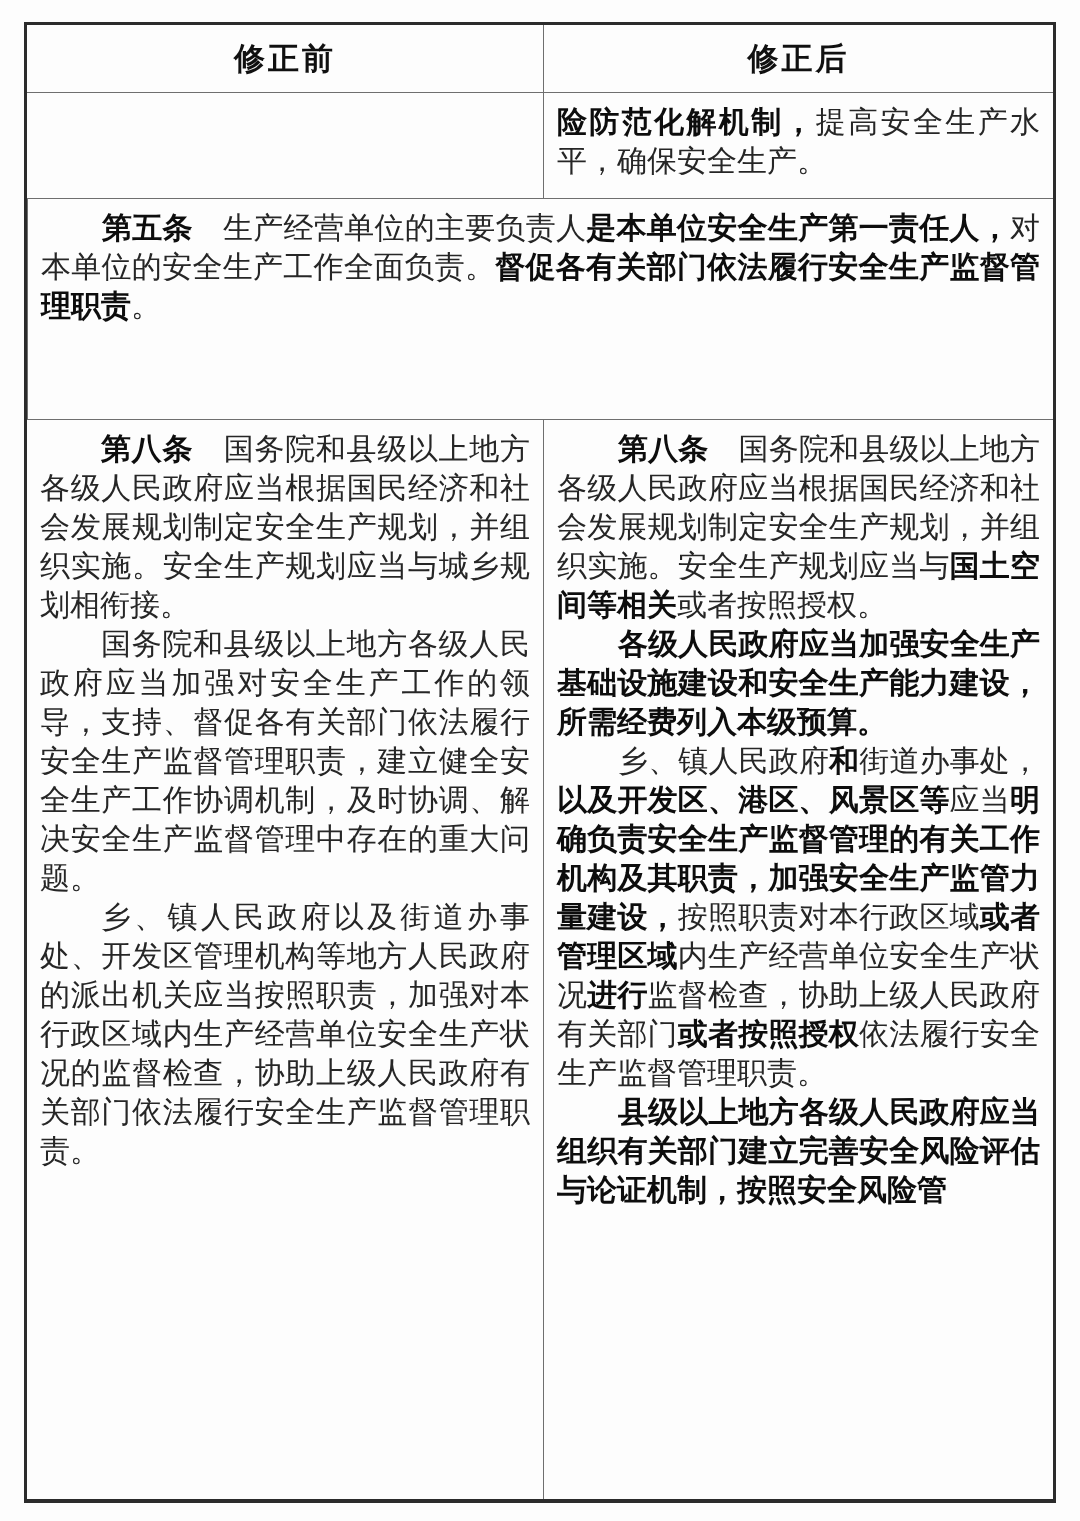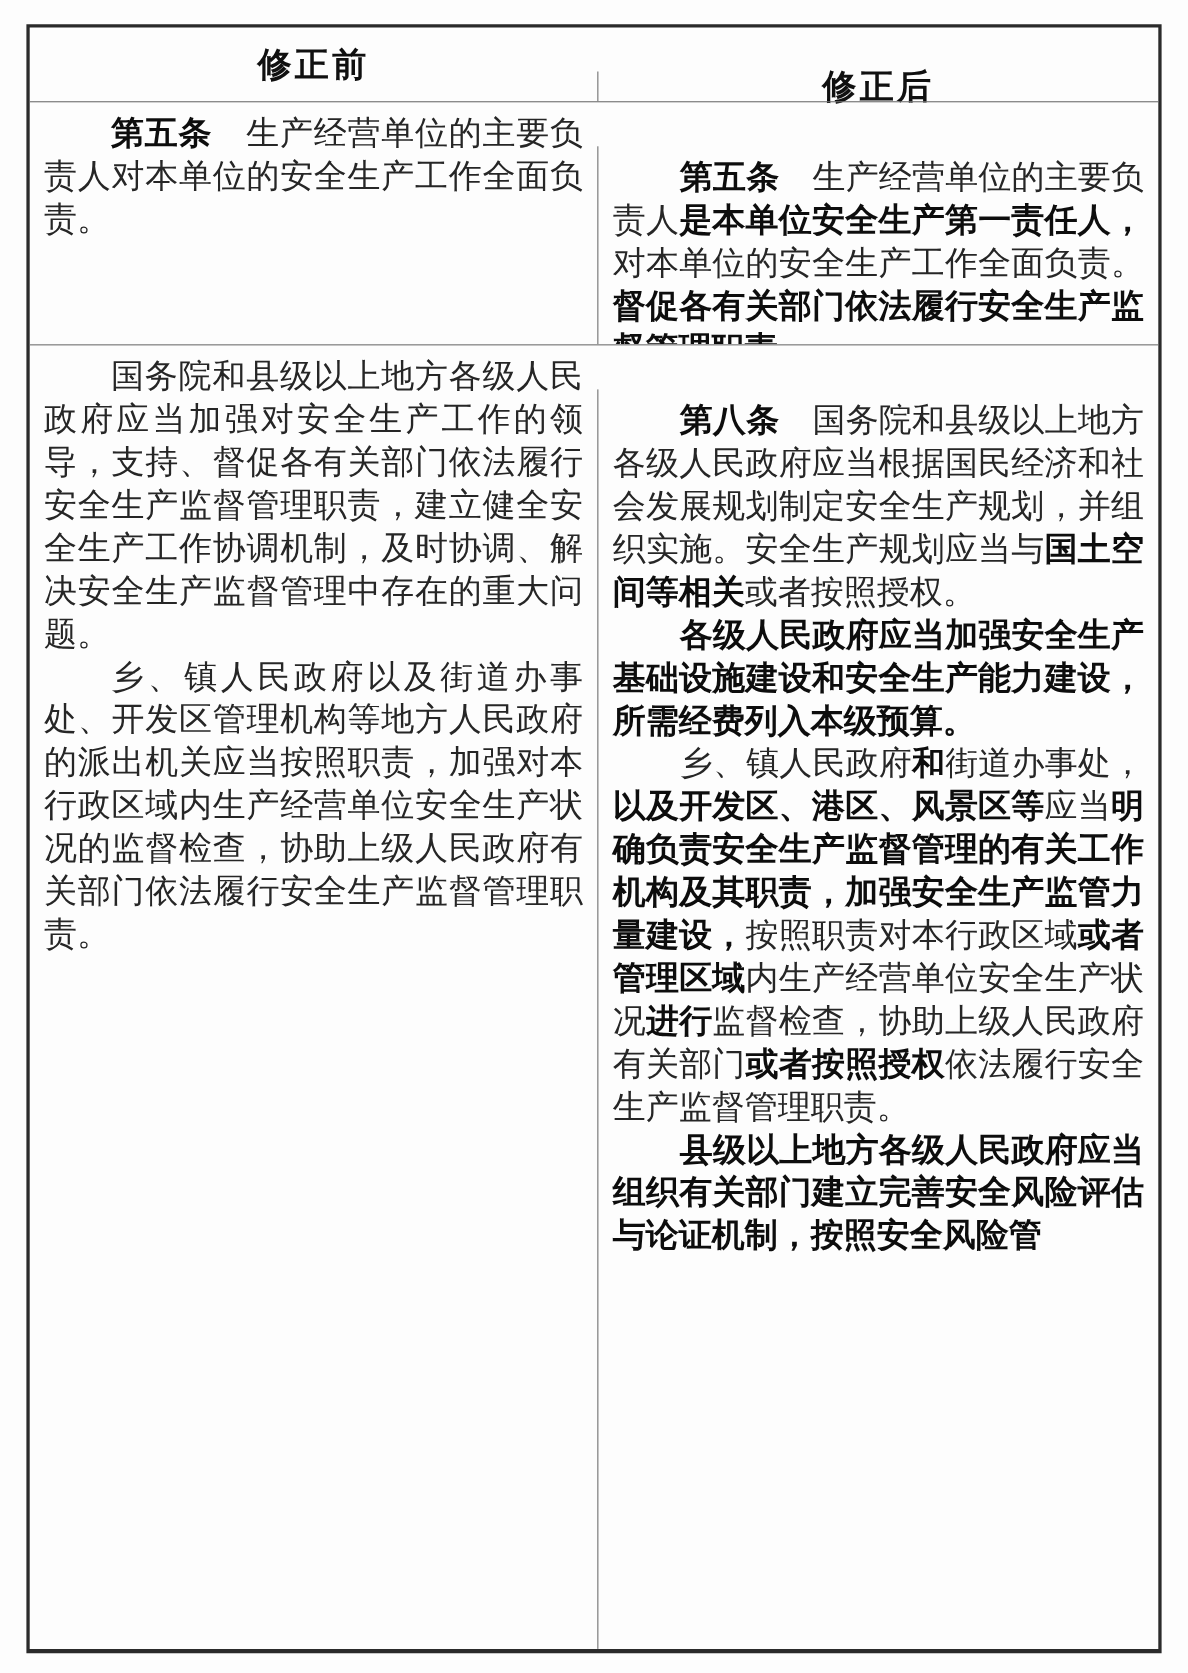--- a/index.html
+++ b/index.html
@@ -26,21 +26,21 @@
     display:flex;align-items:center;justify-content:center;
     font-family:"Liberation Sans","DejaVu Sans",sans-serif;
     font-weight:700;font-size:31px;letter-spacing:3px;color:#101010;
     box-sizing:border-box;
   }
   .trow{display:flex;border-top:1.5px solid #6f6f6f;overflow:hidden;flex:0 0 auto;}
   .r1{height:105px;}
   .r2{height:220px;}
   .r3{flex:1 1 auto;}
   .cl{width:516px;box-sizing:border-box;}
-  .cr{flex:1;border-left:1.5px solid #6f6f6f;box-sizing:border-box;margin-top:40px;}
+  .cr{flex:1;border-left:1.5px solid #6f6f6f;box-sizing:border-box;}
   .body-cell{
     padding:9px 13px 0 13px;
     font-size:30px;line-height:39px;color:#262626;
     overflow:hidden;
   }
   .body-cell p{
     margin:0;
     text-align:justify;
     text-justify:inter-character;
   }
@@ -55,32 +55,36 @@
 <body>
 
 <div class="page">
   <div class="tbl">
 
     <div class="thead">
       <div class="hcell cl">修正前</div>
       <div class="hcell cr">修正后</div>
     </div>
 
+    <div class="trow r1">
+      <div class="cl body-cell"></div>
+      <div class="cr body-cell">
+          <p><span class="b">险防范化解机制，</span><span class="r">提高安全生产水平，确保安全生产。</span></p>
+        </div>
+    </div>
 
     <div class="trow r2">
-      <div class="cl body-cell">
-          <p class="ind"><span class="b">第五条</span><span class="r">　生产经营单位的主要负责人对本单位的安全生产工作全面负责。</span></p>
-        </div>
       <div class="cr body-cell">
           <p class="ind"><span class="b">第五条</span><span class="r">　生产经营单位的主要负责人</span><span class="b">是本单位安全生产第一责任人，</span><span class="r">对本单位的安全生产工作全面负责。</span><span class="b">督促各有关部门依法履行安全生产监督管理职责</span><span class="r">。</span></p>
         </div>
     </div>
 
     <div class="trow r3">
       <div class="cl body-cell">
+          <p class="ind"><span class="b">第八条</span><span class="r">　国务院和县级以上地方各级人民政府应当根据国民经济和社会发展规划制定安全生产规划，并组织实施。安全生产规划应当与城乡规划相衔接。</span></p>
           <p class="ind"><span class="r">国务院和县级以上地方各级人民政府应当加强对安全生产工作的领导，支持、督促各有关部门依法履行安全生产监督管理职责，建立健全安全生产工作协调机制，及时协调、解决安全生产监督管理中存在的重大问题。</span></p>
           <p class="ind"><span class="r">乡、镇人民政府以及街道办事处、开发区管理机构等地方人民政府的派出机关应当按照职责，加强对本行政区域内生产经营单位安全生产状况的监督检查，协助上级人民政府有关部门依法履行安全生产监督管理职责。</span></p>
         </div>
       <div class="cr body-cell">
           <p class="ind"><span class="b">第八条</span><span class="r">　国务院和县级以上地方各级人民政府应当根据国民经济和社会发展规划制定安全生产规划，并组织实施。安全生产规划应当与</span><span class="b">国土空间等相关</span><span class="r">或者按照授权。</span></p>
           <p class="ind"><span class="b">各级人民政府应当加强安全生产基础设施建设和安全生产能力建设，所需经费列入本级预算。</span></p>
           <p class="ind"><span class="r">乡、镇人民政府</span><span class="b">和</span><span class="r">街道办事处，</span><span class="b">以及开发区、港区、风景区等</span><span class="r">应当</span><span class="b">明确负责安全生产监督管理的有关工作机构及其职责，加强安全生产监管力量建设，</span><span class="r">按照职责对本行政区域</span><span class="b">或者管理区域</span><span class="r">内生产经营单位安全生产状况</span><span class="b">进行</span><span class="r">监督检查，协助上级人民政府有关部门</span><span class="b">或者按照授权</span><span class="r">依法履行安全生产监督管理职责。</span></p>
           <p class="ind"><span class="b">县级以上地方各级人民政府应当组织有关部门建立完善安全风险评估与论证机制，按照安全风险管</span></p>
         </div>
     </div>

